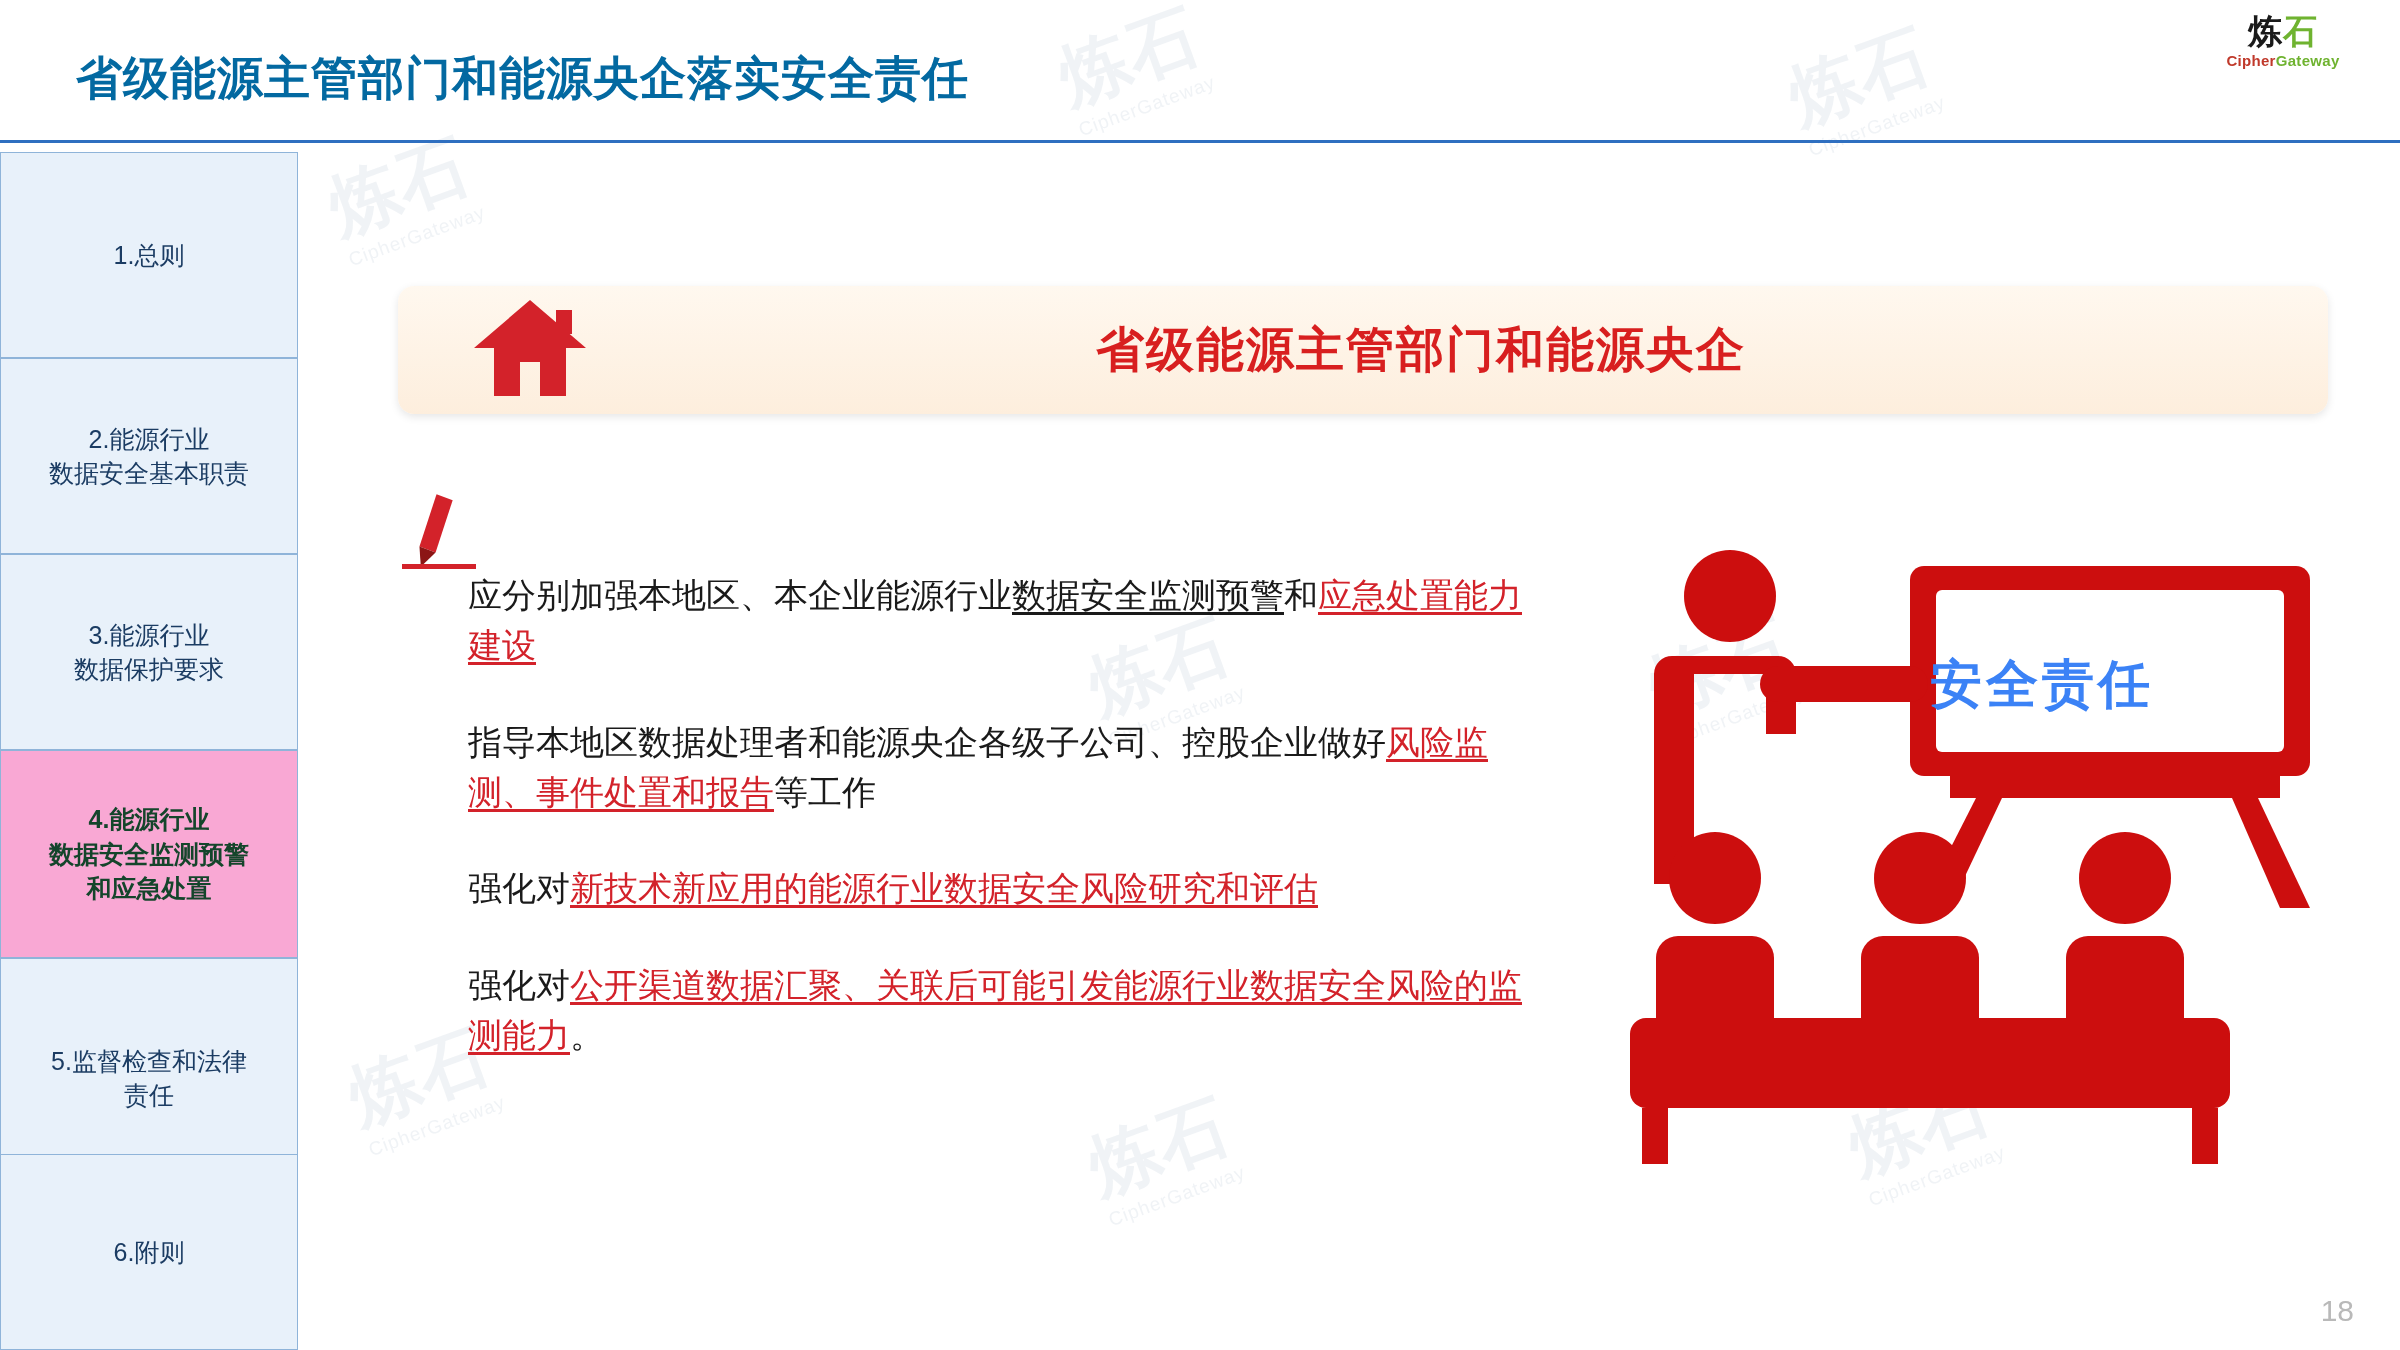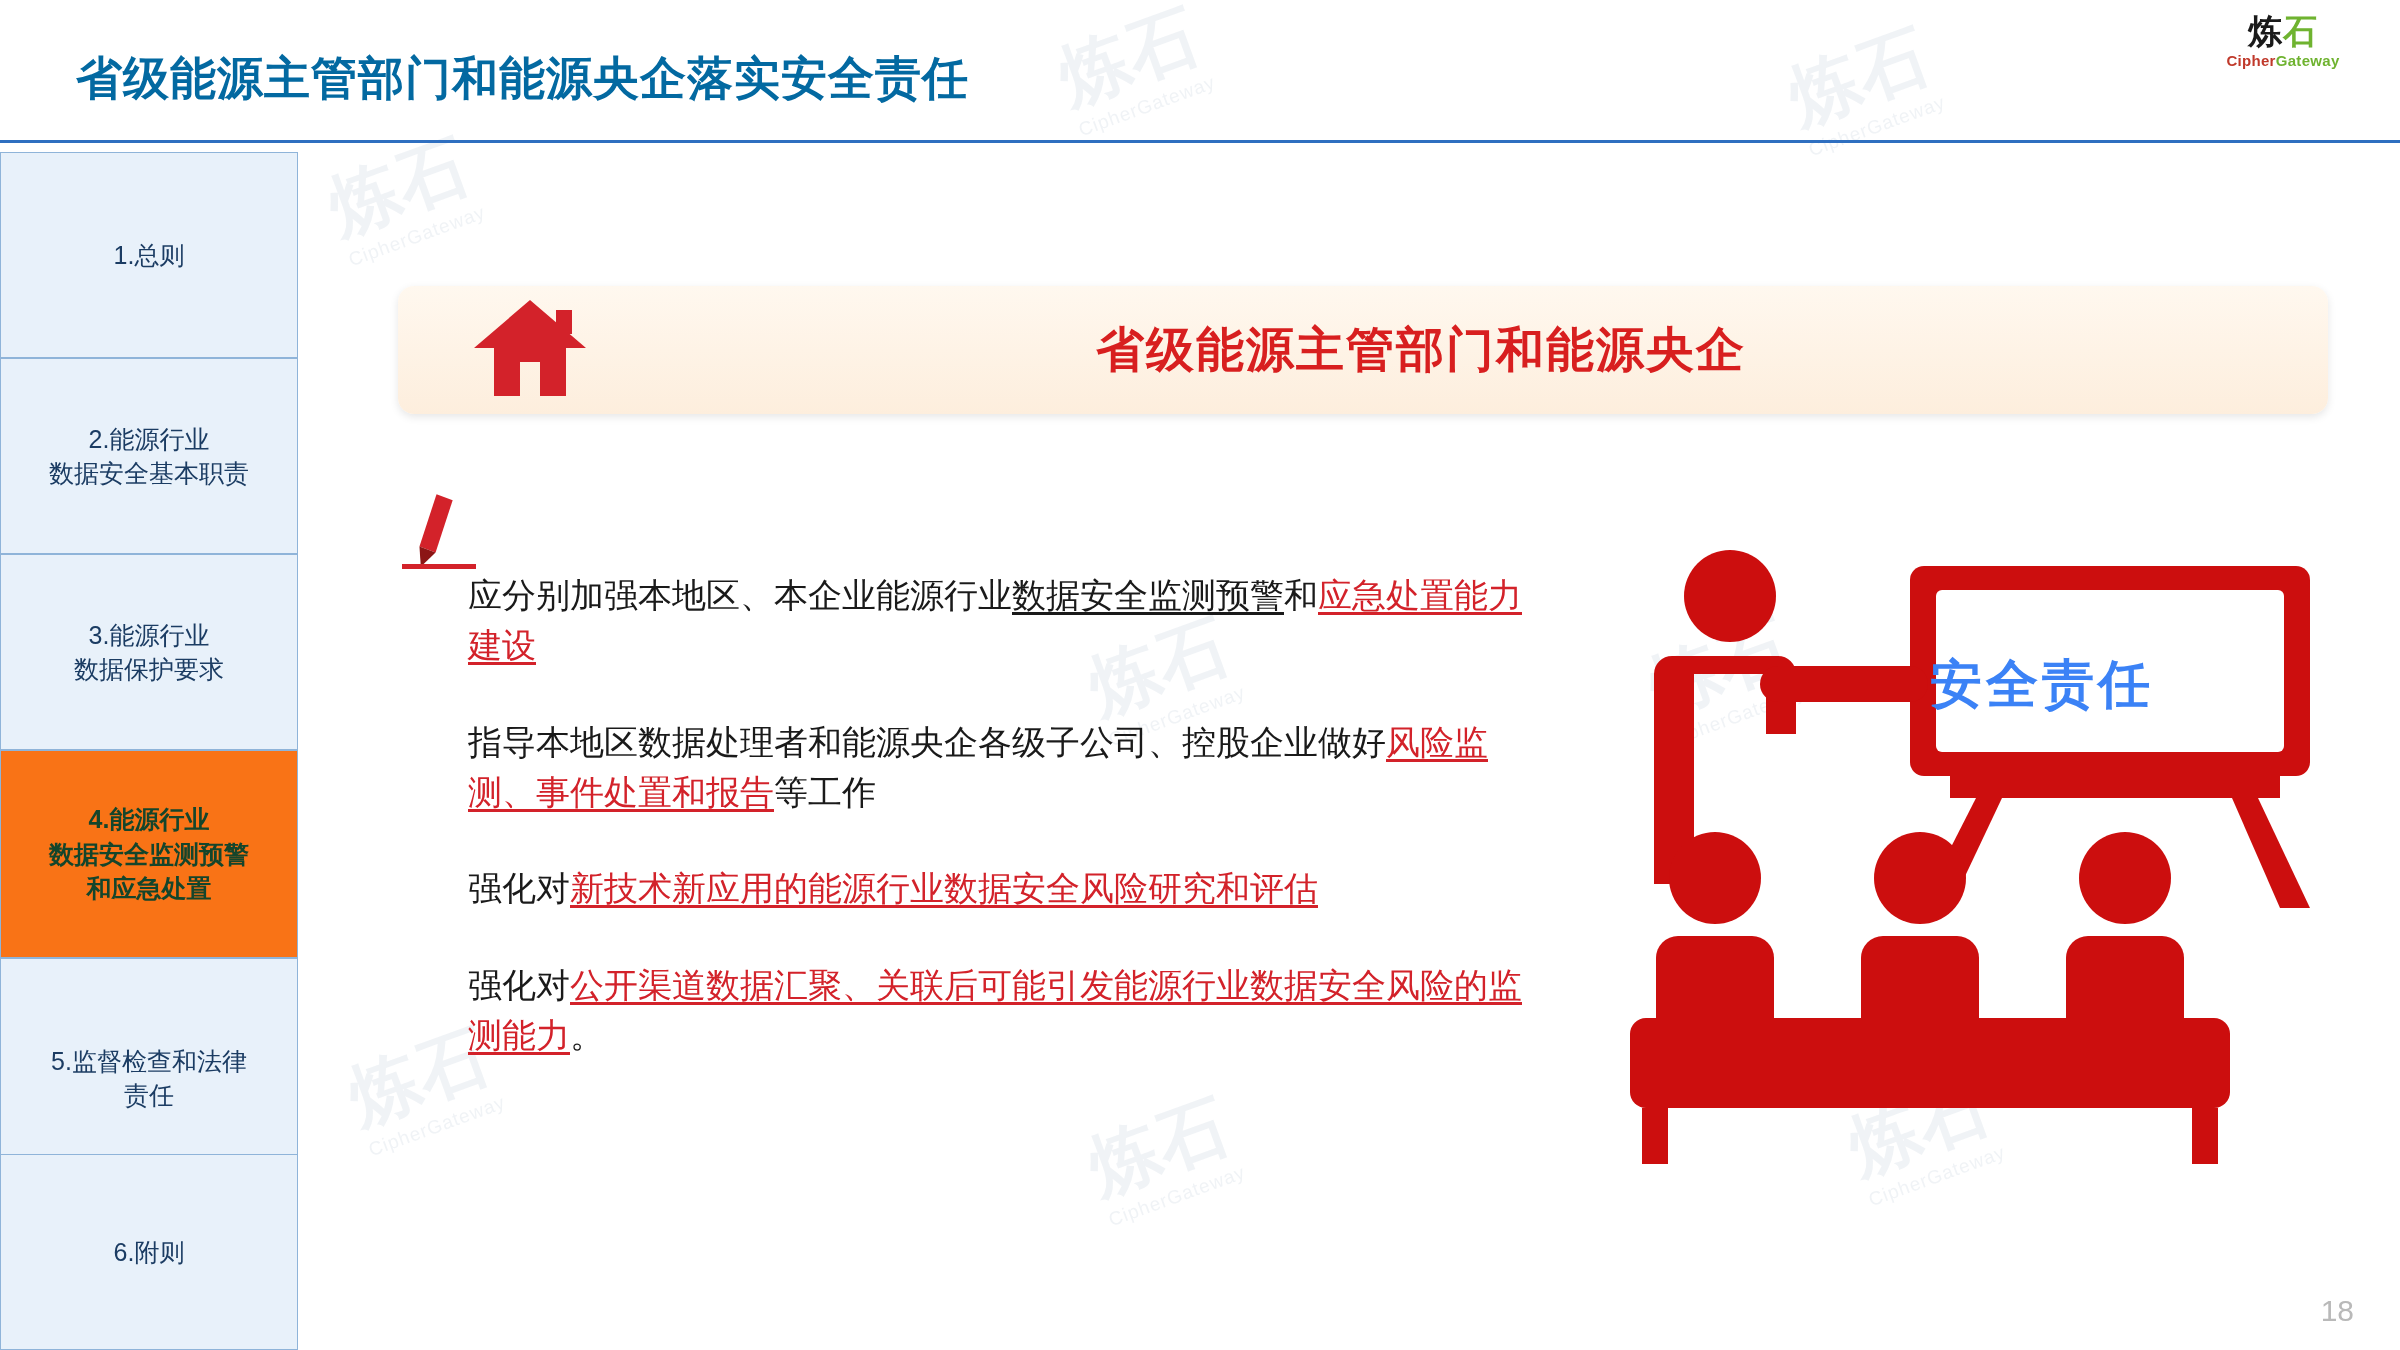--- a/index.html
+++ b/index.html
@@ -104,21 +104,21 @@
     color: #1b3c63;
     font-size: 25px;
     line-height: 1.38;
     text-align: center;
     display: flex;
     align-items: center;
     justify-content: center;
     padding: 0 25px;
   }
   .side-item.active {
-    background: #f97316;
+    background: #f9a8d4;
     border-color: #8fb4d9;
     color: #14452b;
     font-weight: bold;
   }
 
   
   #banner {
     position: absolute;
     left: 398px;
     top: 286px;

